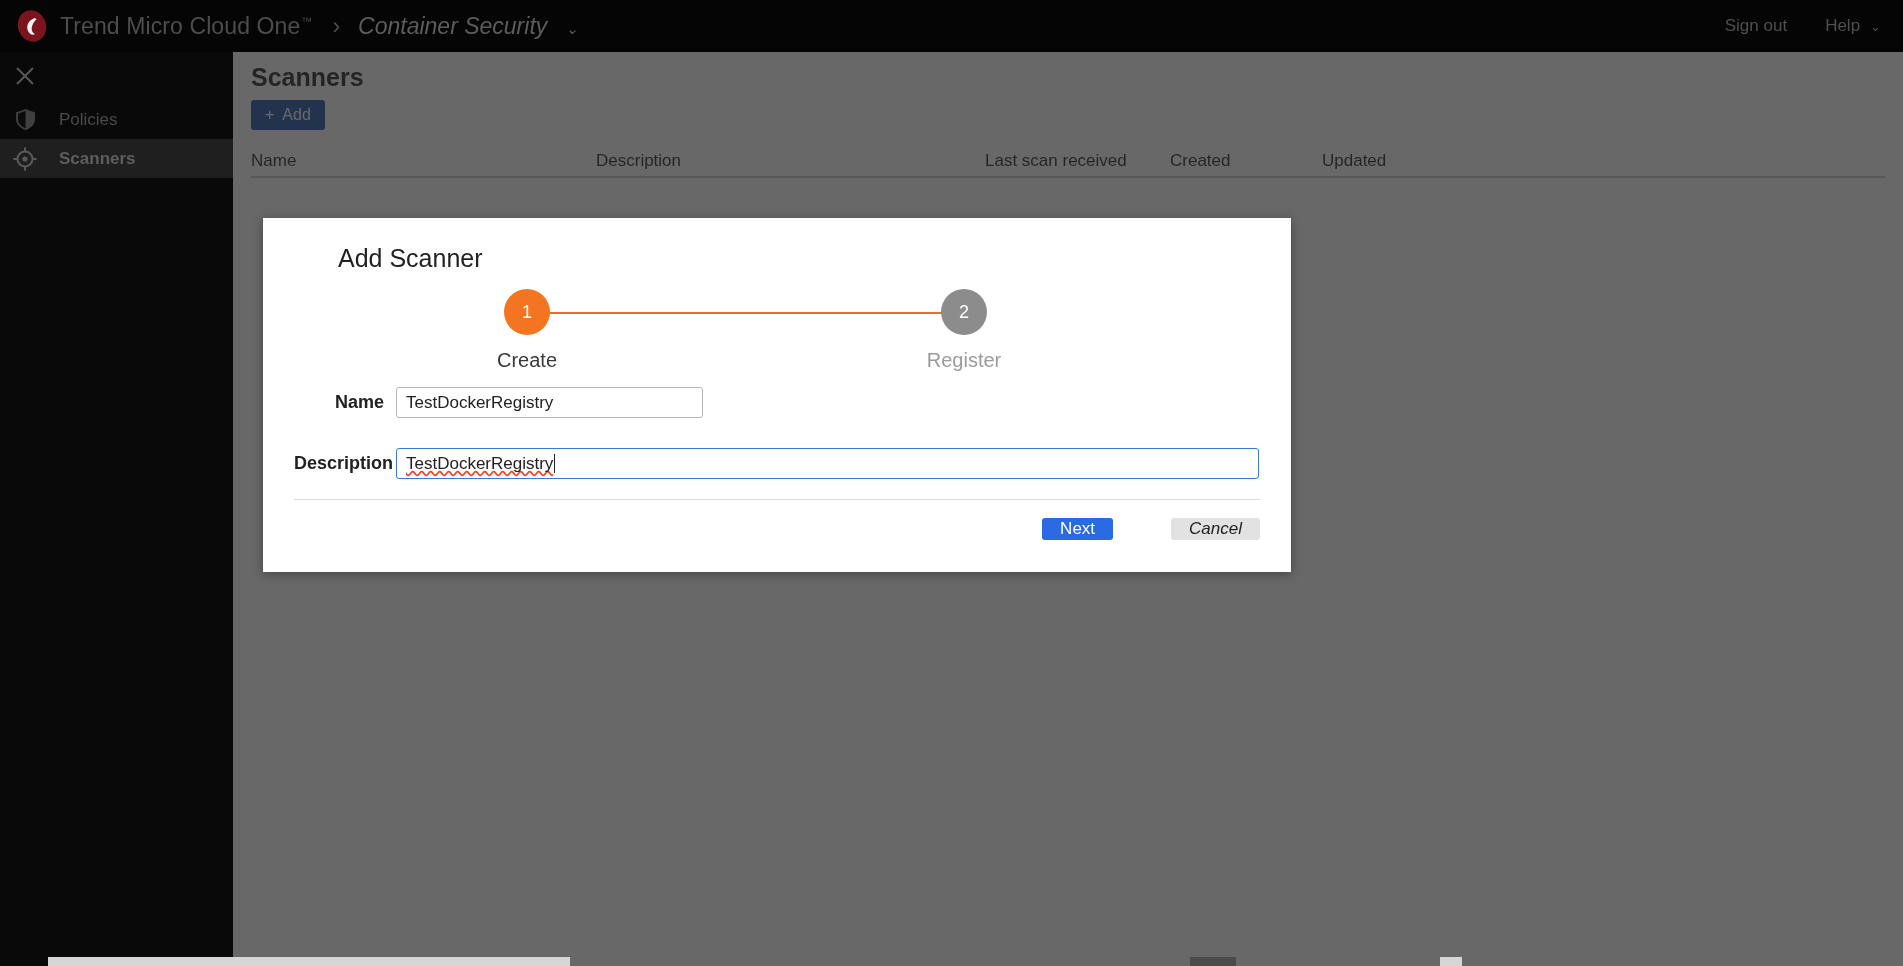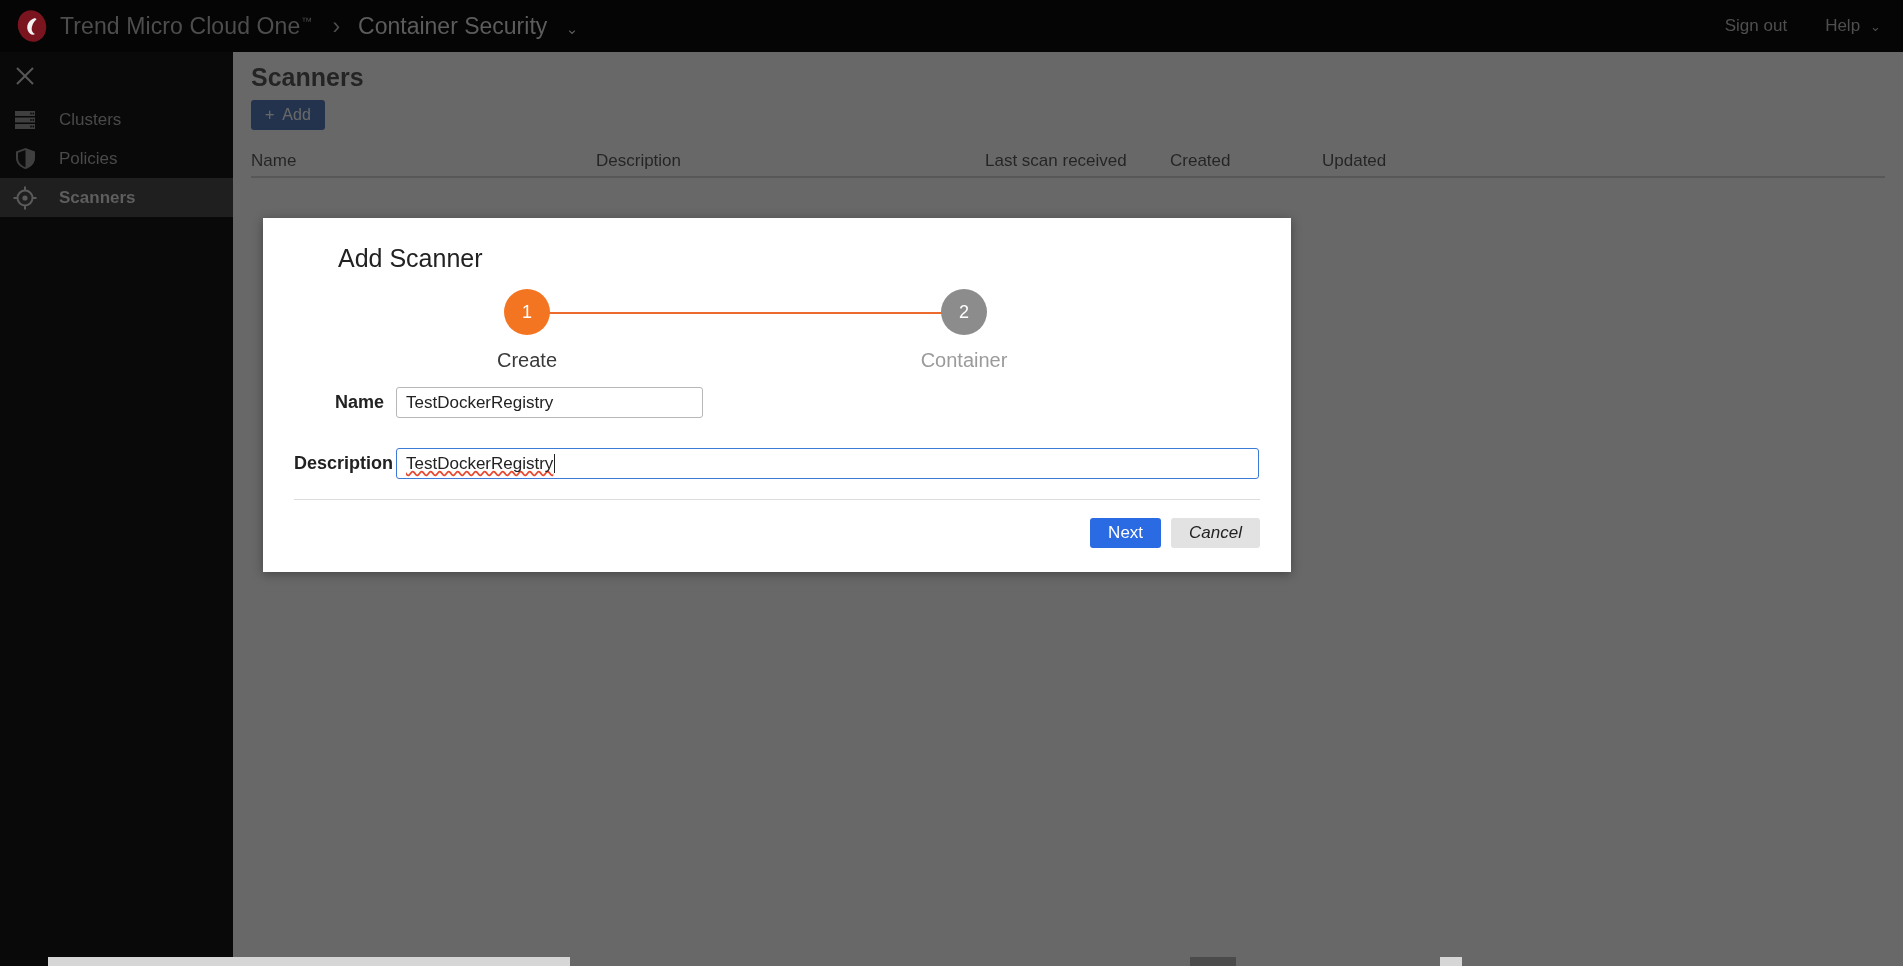--- a/index.html
+++ b/index.html
@@ -58,20 +58,21 @@
     color: #4d4d4d;
     font-size: 23px;
     margin: 0 18px 0 20px;
     font-weight: 300;
   }
   .app-name {
     font-size: 23px;
     color: #5c5c5c;
     font-weight: 400;
     white-space: nowrap;
+    font-style: italic;
   }
   .app-caret {
     color: #5c5c5c;
     font-size: 15px;
     margin-left: 12px;
     display: inline-block;
   }
   .topbar-right {
     margin-left: auto;
     display: flex;
@@ -322,29 +323,30 @@
   }
   .modal-actions {
     position: absolute;
     top: 300px; left: 31px;
     width: 966px;
     display: flex;
     justify-content: flex-end;
     gap: 10px;
   }
   .btn {
-    height: 30px;
+    height: 22px;
     padding: 0 18px;
     border: none;
     border-radius: 3px;
     font-size: 17px;
     font-family: "Liberation Sans", sans-serif;
     cursor: pointer;
     display: flex;
     align-items: center;
+    margin-left: 48px;
   }
   .btn-next { background: #2a6ae3; color: #ffffff; }
   .btn-cancel { background: #e2e2e2; color: #222222; font-style: italic; }
 
   
   .hscroll-left {
     position: absolute;
     bottom: 0; left: 48px;
     width: 522px; height: 9px;
     background: #d6d6d6;
@@ -399,36 +401,20 @@
   <div class="sidebar">
     <div class="sidebar-close">
       <span class="close-x">
         <svg width="22" height="22" viewBox="0 0 22 22">
           <line x1="3" y1="3" x2="19" y2="19" stroke="#575757" stroke-width="2"></line>
           <line x1="19" y1="3" x2="3" y2="19" stroke="#575757" stroke-width="2"></line>
         </svg>
       </span>
     </div>
 
-    <div class="nav-item">
-      <span class="nav-icon">
-        <svg width="22" height="20" viewBox="0 0 22 20">
-          <rect x="1" y="1" width="20" height="5" fill="#3f3f3f"></rect>
-          <rect x="1" y="7.5" width="20" height="5" fill="#3f3f3f"></rect>
-          <rect x="1" y="14" width="20" height="5" fill="#3f3f3f"></rect>
-          <circle cx="17" cy="3.5" r="0.9" fill="#0b0b0b"></circle>
-          <circle cx="19.3" cy="3.5" r="0.9" fill="#0b0b0b"></circle>
-          <circle cx="17" cy="10" r="0.9" fill="#0b0b0b"></circle>
-          <circle cx="19.3" cy="10" r="0.9" fill="#0b0b0b"></circle>
-          <circle cx="17" cy="16.5" r="0.9" fill="#0b0b0b"></circle>
-          <circle cx="19.3" cy="16.5" r="0.9" fill="#0b0b0b"></circle>
-        </svg>
-      </span>
-      <span class="nav-label">Clusters</span>
-    </div>
 
     <div class="nav-item">
       <span class="nav-icon">
         <svg width="21" height="23" viewBox="0 0 21 23">
           <path d="M10.5 1 L20 4.5 V11 C20 17, 15 20.8, 10.5 22 C6 20.8, 1 17, 1 11 V4.5 Z" fill="#3f3f3f"></path>
           <path d="M10.5 3 L10.5 20.2 C7 19, 3 16, 3 11 V5.8 Z" fill="#0b0b0b"></path>
         </svg>
       </span>
       <span class="nav-label">Policies</span>
     </div>
@@ -474,21 +460,21 @@
     <div class="modal-title">Add Scanner</div>
 
     <div class="stepper">
       <div class="step-line"></div>
       <div class="step s1">
         <div class="step-circle active">1</div>
         <div class="step-label active">Create</div>
       </div>
       <div class="step s2">
         <div class="step-circle inactive">2</div>
-        <div class="step-label inactive">Container</div>
+        <div class="step-label inactive">Register</div>
       </div>
     </div>
 
     <div class="form-row row-name">
       <label class="field-label">Name</label>
       <input class="field-input input-name" type="text" value="TestDockerRegistry" style="">
     </div>
 
 
     <div class="form-row row-desc">

